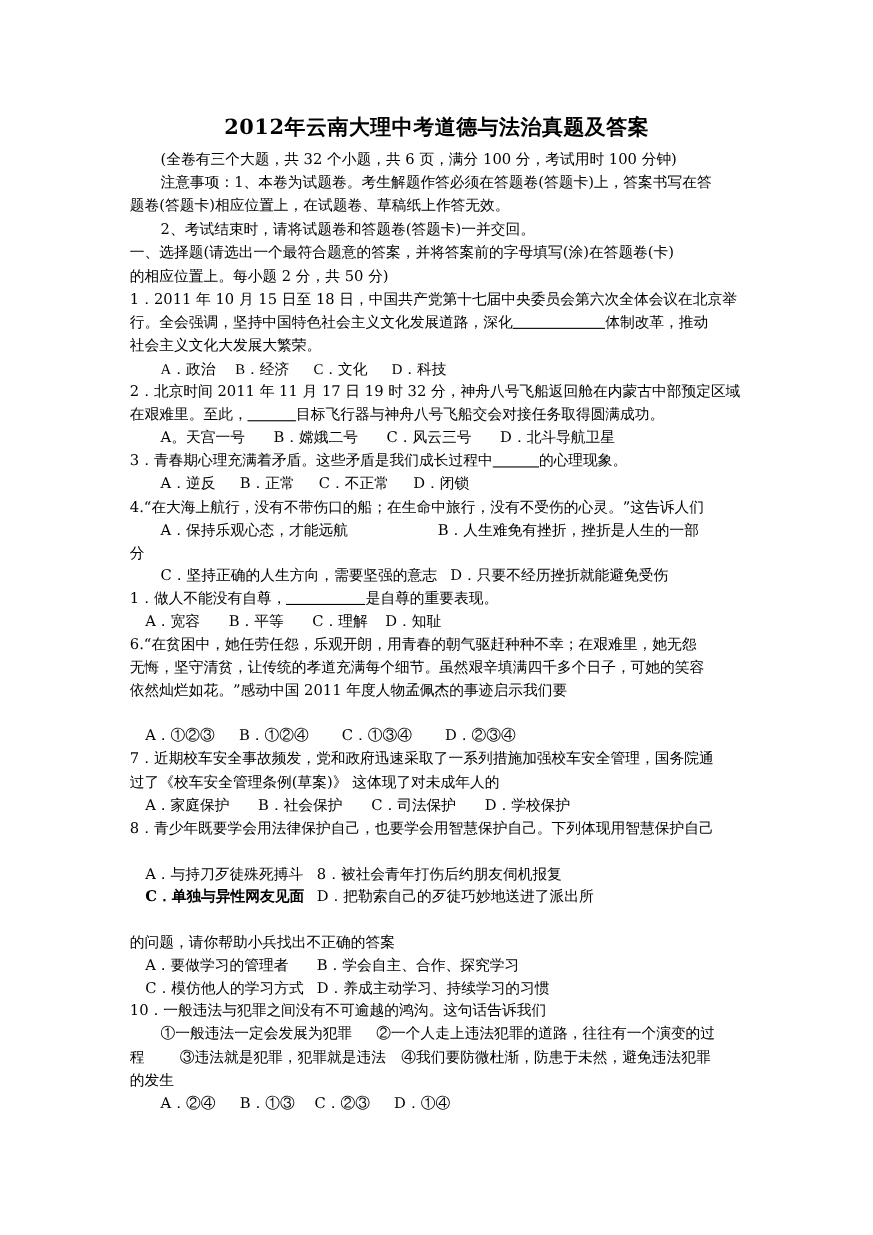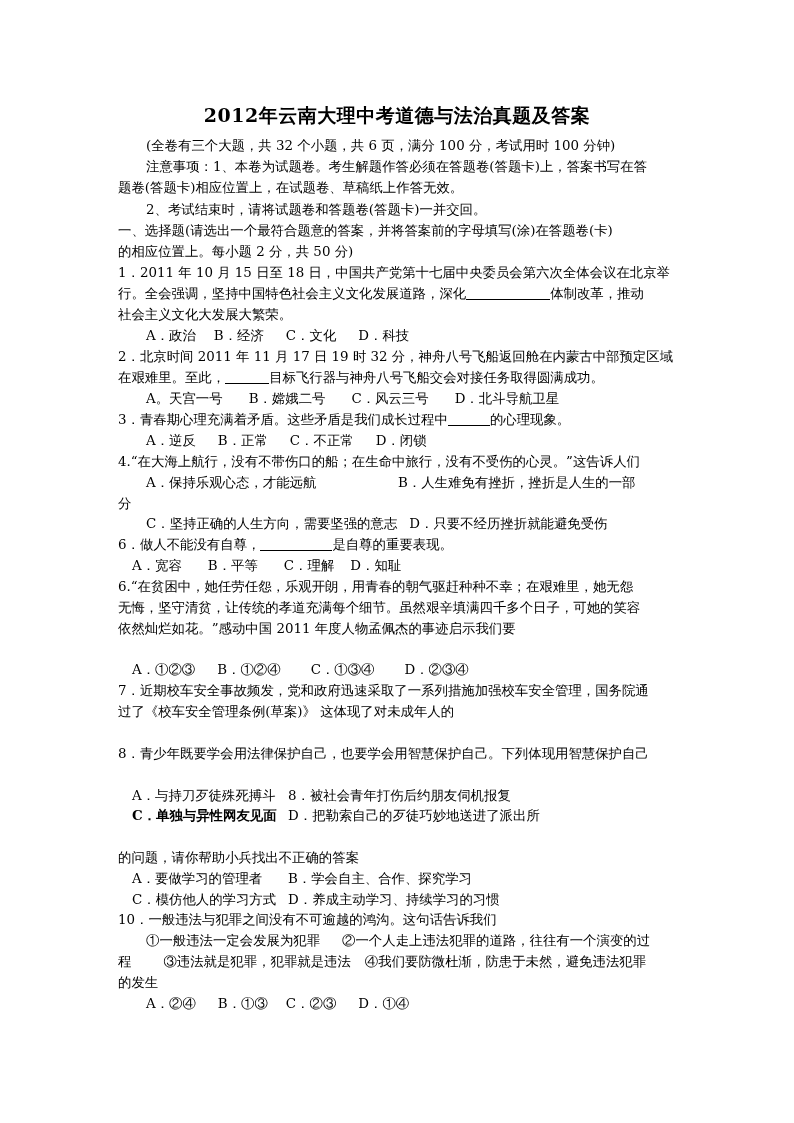--- a/index.html
+++ b/index.html
@@ -26,21 +26,21 @@
   <div class="ln" style="top:199px; left:146px;">2、考试结束时，请将试题卷和答题卷(答题卡)一并交回。</div>
 
   <div class="ln" style="top:220px;">一、选择题(请选出一个最符合题意的答案，并将答案前的字母填写(涂)在答题卷(卡)</div>
   <div class="ln" style="top:241px;">的相应位置上。每小题 2 分，共 50 分)</div>
 
   <div class="ln" style="top:262px;">1．2011 年 10 月 15 日至 18 日，中国共产党第十七届中央委员会第六次全体会议在北京举</div>
   <div class="ln" style="top:283px;">
     <span>行。全会强调，坚持中国特色社会主义文化发展道路，深化</span><span class="blank" style="width:84px;"></span><span>体制改革，推动</span>
   </div>
   <div class="ln" style="top:304px;">社会主义文化大发展大繁荣。</div>
-  <div class="ln" style="top:325px; left:146px;">
+  <div class="ln" style="top:325px; left:146px;font-family:Liberation Serif, serif;">
     <span>A．政治</span><span class="gap" style="width:18px;"></span><span>B．经济</span><span class="gap" style="width:22px;"></span><span>C．文化</span><span class="gap" style="width:22px;"></span><span>D．科技</span>
   </div>
 
   <div class="ln" style="top:346px;">2．北京时间 2011 年 11 月 17 日 19 时 32 分，神舟八号飞船返回舱在内蒙古中部预定区域</div>
   <div class="ln" style="top:367px;">
     <span>在艰难里。至此，</span><span class="blank" style="width:44px;"></span><span>目标飞行器与神舟八号飞船交会对接任务取得圆满成功。</span>
   </div>
   <div class="ln" style="top:388px; left:146px;">
     <span>A。天宫一号</span><span class="gap" style="width:26px;"></span><span>B．嫦娥二号</span><span class="gap" style="width:26px;"></span><span>C．风云三号</span><span class="gap" style="width:26px;"></span><span>D．北斗导航卫星</span>
   </div>
@@ -54,35 +54,38 @@
 
   <div class="ln" style="top:451px;">4.“在大海上航行，没有不带伤口的船；在生命中旅行，没有不受伤的心灵。”这告诉人们</div>
   <div class="ln" style="top:472px; left:146px;">A．保持乐观心态，才能远航</div>
   <div class="ln" style="top:472px; left:398px; width:276px;">B．人生难免有挫折，挫折是人生的一部</div>
   <div class="ln" style="top:493px;">分</div>
   <div class="ln" style="top:513px; left:146px;">
     <span>C．坚持正确的人生方向，需要坚强的意志</span><span class="gap" style="width:12px;"></span><span>D．只要不经历挫折就能避免受伤</span>
   </div>
 
   <div class="ln" style="top:534px;">
-    <span>6．做人不能没有自尊，</span><span class="blank" style="width:72px;"></span><span>是自尊的重要表现。</span>
+    <span>1．做人不能没有自尊，</span><span class="blank" style="width:72px;"></span><span>是自尊的重要表现。</span>
   </div>
   <div class="ln" style="top:555px; left:132px;">
     <span>A．宽容</span><span class="gap" style="width:26px;"></span><span>B．平等</span><span class="gap" style="width:26px;"></span><span>C．理解</span><span class="gap" style="width:16px;"></span><span>D．知耻</span>
   </div>
 
   <div class="ln" style="top:576px;">6.“在贫困中，她任劳任怨，乐观开朗，用青春的朝气驱赶种种不幸；在艰难里，她无怨</div>
   <div class="ln" style="top:597px;">无悔，坚守清贫，让传统的孝道充满每个细节。虽然艰辛填满四千多个日子，可她的笑容</div>
   <div class="ln" style="top:618px;">依然灿烂如花。”感动中国 2011 年度人物孟佩杰的事迹启示我们要</div>
   <div class="ln" style="top:659px; left:132px;">
     <span>A．①②③</span><span class="gap" style="width:22px;"></span><span>B．①②④</span><span class="gap" style="width:30px;"></span><span>C．①③④</span><span class="gap" style="width:30px;"></span><span>D．②③④</span>
   </div>
 
   <div class="ln" style="top:680px;">7．近期校车安全事故频发，党和政府迅速采取了一系列措施加强校车安全管理，国务院通</div>
   <div class="ln" style="top:701px;">过了《校车安全管理条例(草案)》 这体现了对未成年人的</div>
+  <div class="ln" style="top:722px; left:132px;">
+    <span>A．家庭保护</span><span class="gap" style="width:26px;"></span><span>B．社会保护</span><span class="gap" style="width:26px;"></span><span>C．司法保护</span><span class="gap" style="width:26px;"></span><span>D．学校保护</span>
+  </div>
 
   <div class="ln" style="top:743px;">8．青少年既要学会用法律保护自己，也要学会用智慧保护自己。下列体现用智慧保护自己</div>
   <div class="ln" style="top:785px; left:132px;">A．与持刀歹徒殊死搏斗</div>
   <div class="ln" style="top:785px; left:288px; width:386px;">8．被社会青年打伤后约朋友伺机报复</div>
   <div class="ln" style="top:805px; left:132px;font-weight:bold;">C．单独与异性网友见面</div>
   <div class="ln" style="top:805px; left:288px; width:386px;">D．把勒索自己的歹徒巧妙地送进了派出所</div>
 
   <div class="ln" style="top:847px;">的问题，请你帮助小兵找出不正确的答案</div>
   <div class="ln" style="top:868px; left:132px;">A．要做学习的管理者</div>
   <div class="ln" style="top:868px; left:288px; width:386px;">B．学会自主、合作、探究学习</div>

